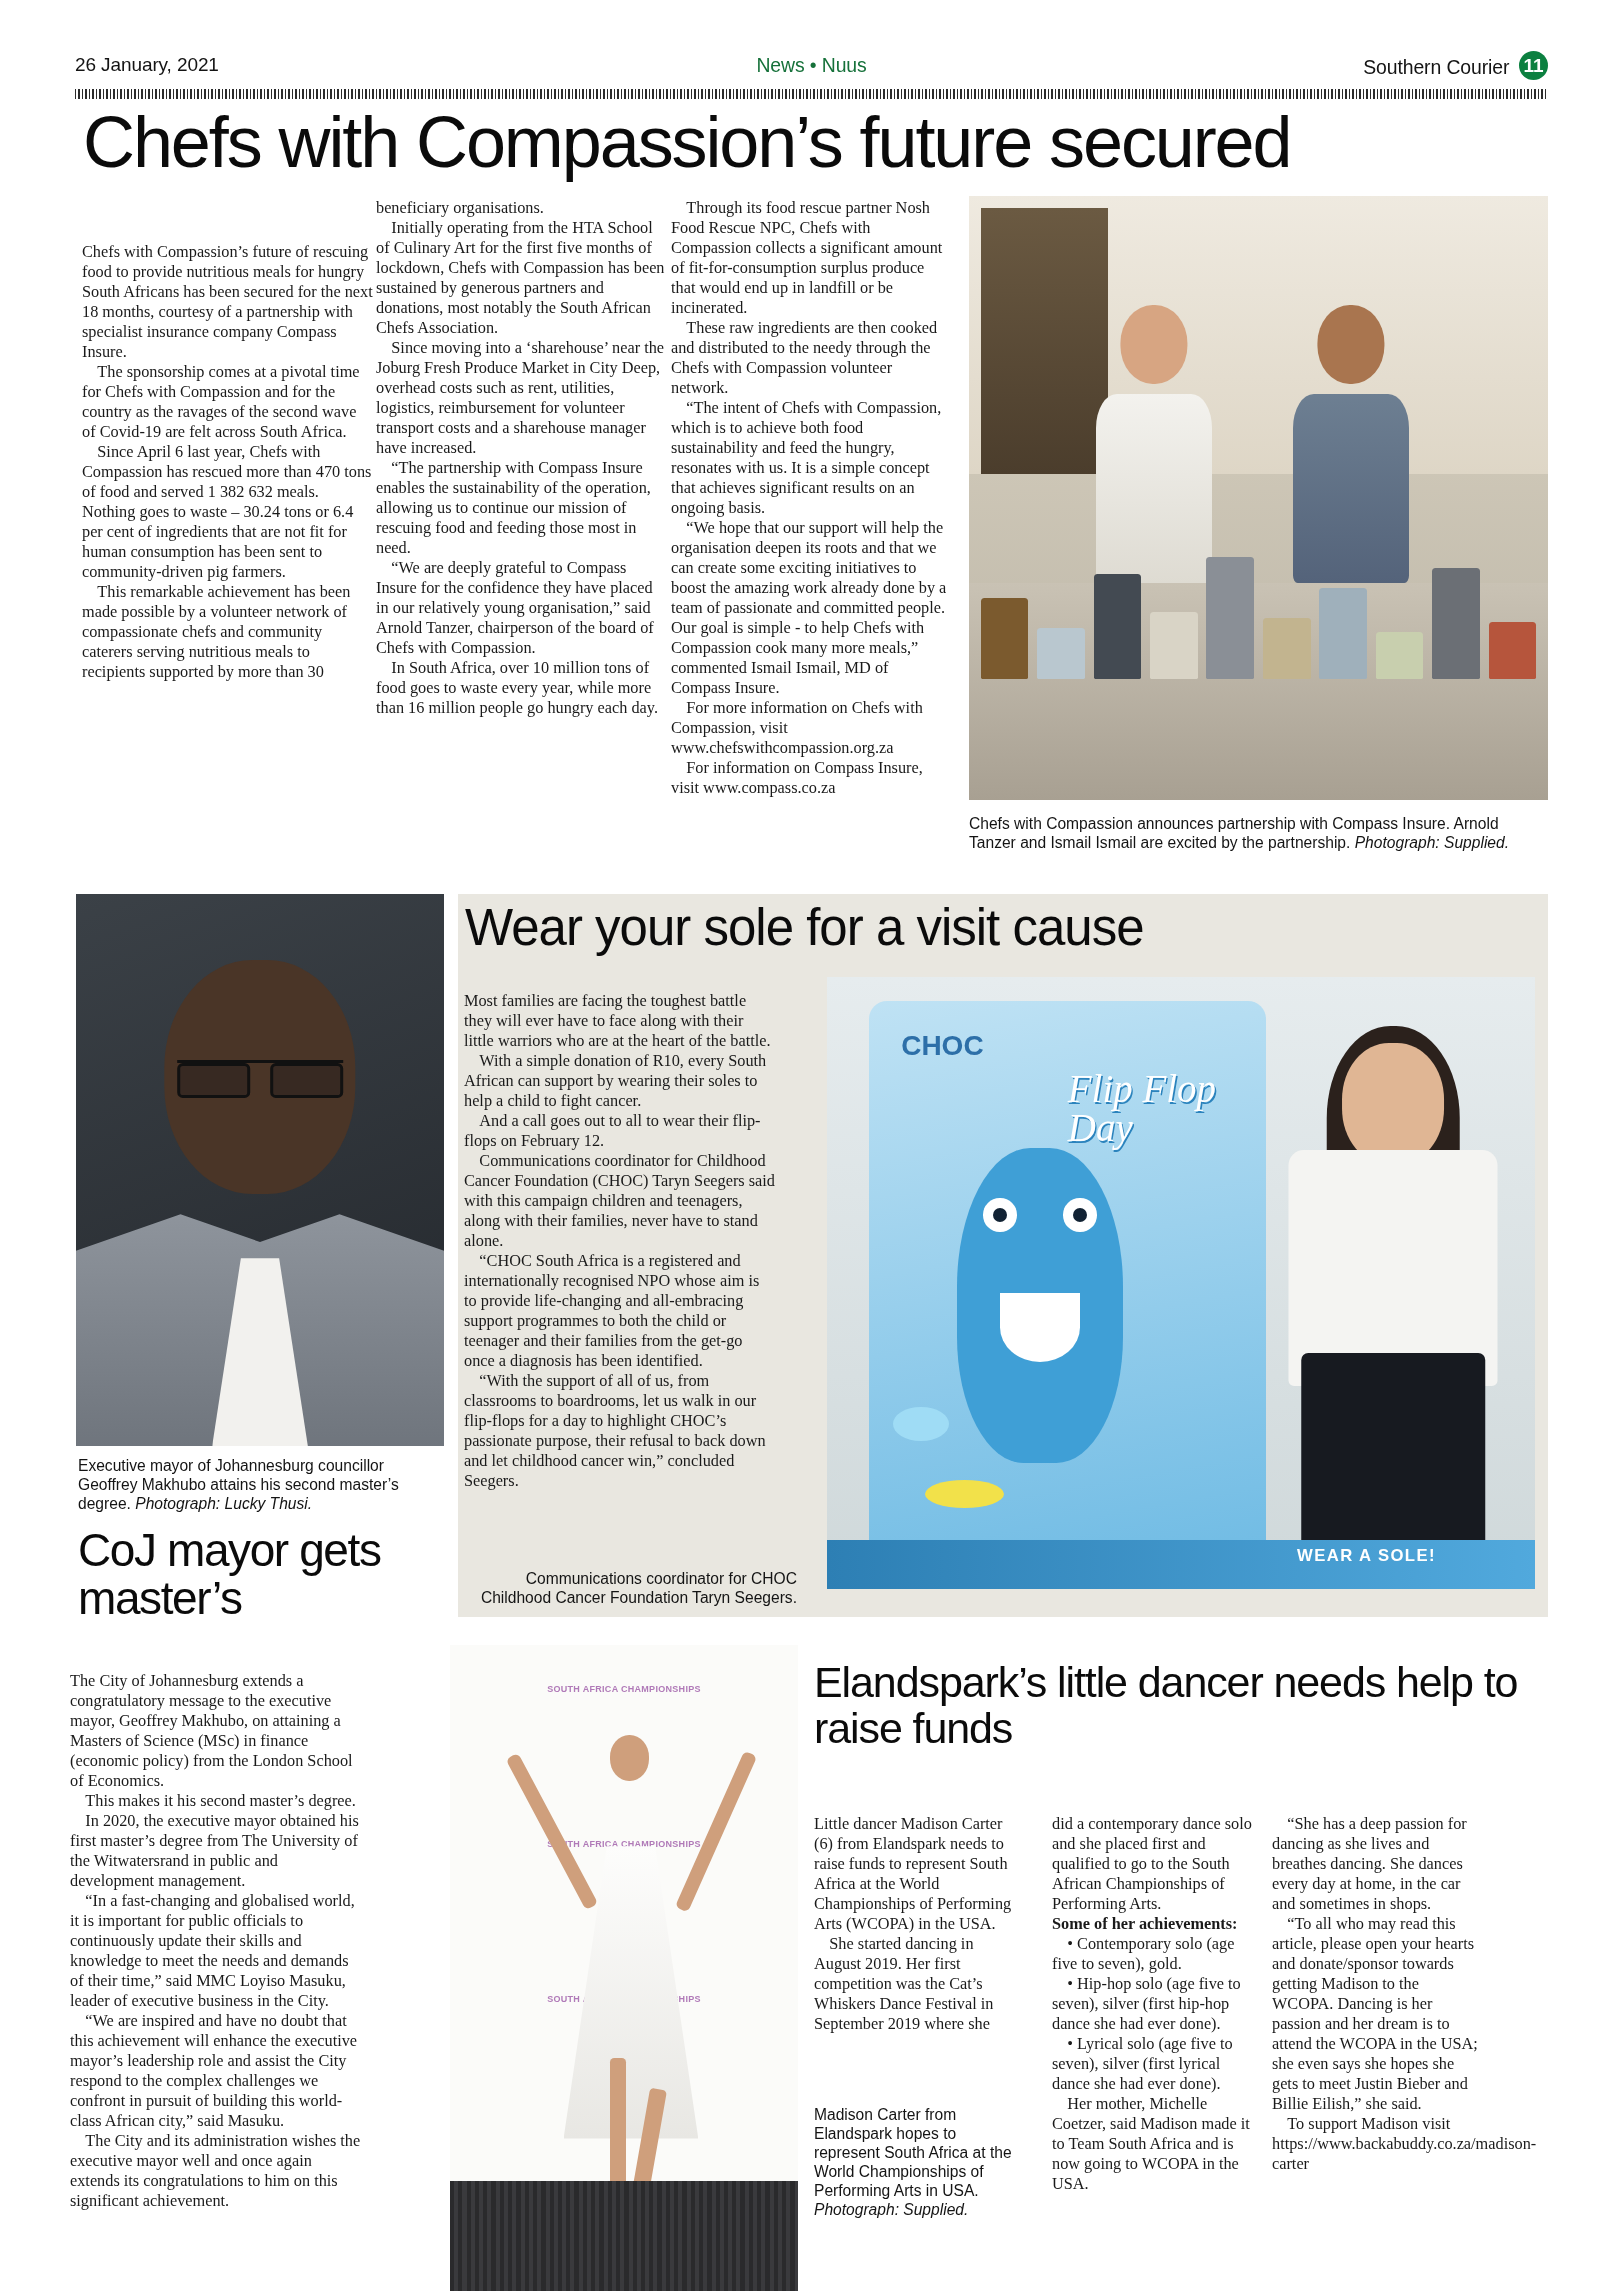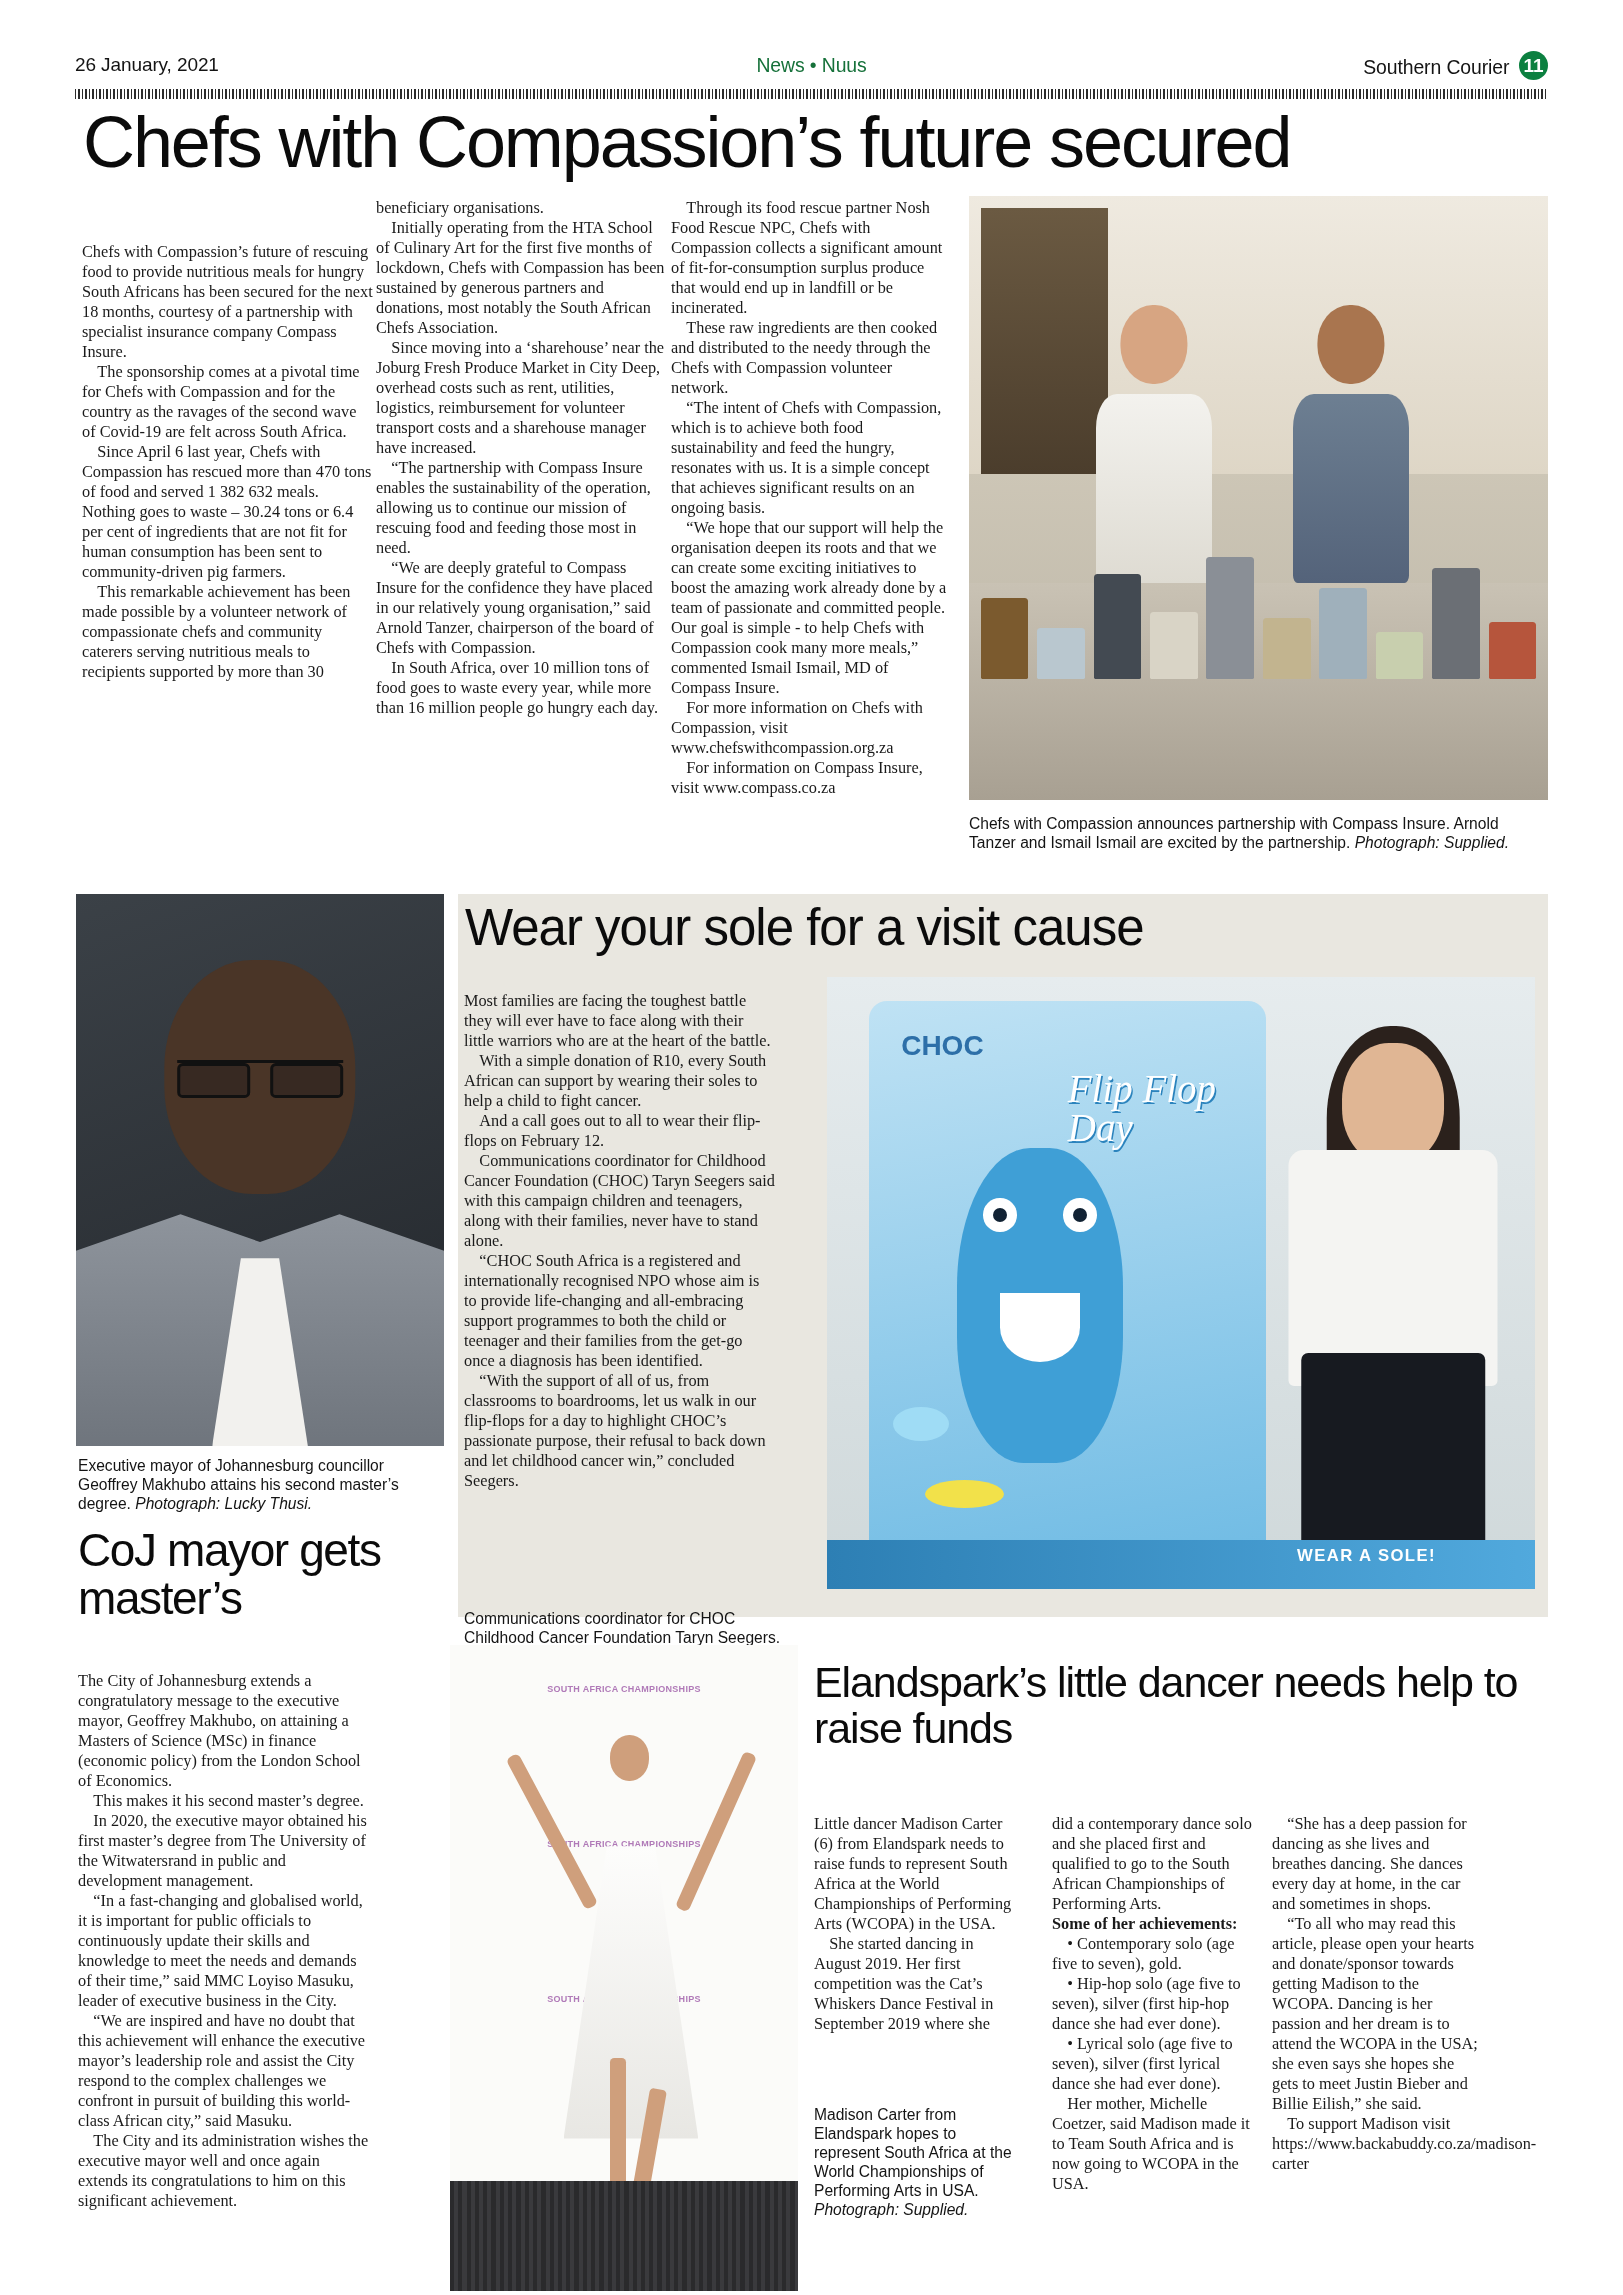--- a/index.html
+++ b/index.html
@@ -149,22 +149,21 @@
     position: absolute;
     left: 827px; top: 977px;
     width: 708px; height: 612px;
     overflow: hidden;
     background: #d6e6f2;
   }
   #sole-caption {
     position: absolute;
     left: 464px; top: 1569px;
     width: 333px;
-    text-align: left;
-    margin-top: 40px;
+    text-align: right;
   }
 
   
   #mayor-photo {
     position: absolute;
     left: 76px; top: 894px;
     width: 368px; height: 552px;
     overflow: hidden;
     background: #4a4f55;
   }
@@ -176,21 +175,21 @@
   #mayor-headline {
     position: absolute;
     left: 78px; top: 1527px;
     width: 375px;
     font-size: 46px;
     line-height: 1.04;
     letter-spacing: -1.4px;
   }
   #mayor-col {
     position: absolute;
-    left: 78px; top: 1671px;
+    left: 70px; top: 1671px;
     width: 294px;
   }
 
   
   #dancer-photo {
     position: absolute;
     left: 450px; top: 1645px;
     width: 348px; height: 646px;
     overflow: hidden;
     background: #b9b2c4;

